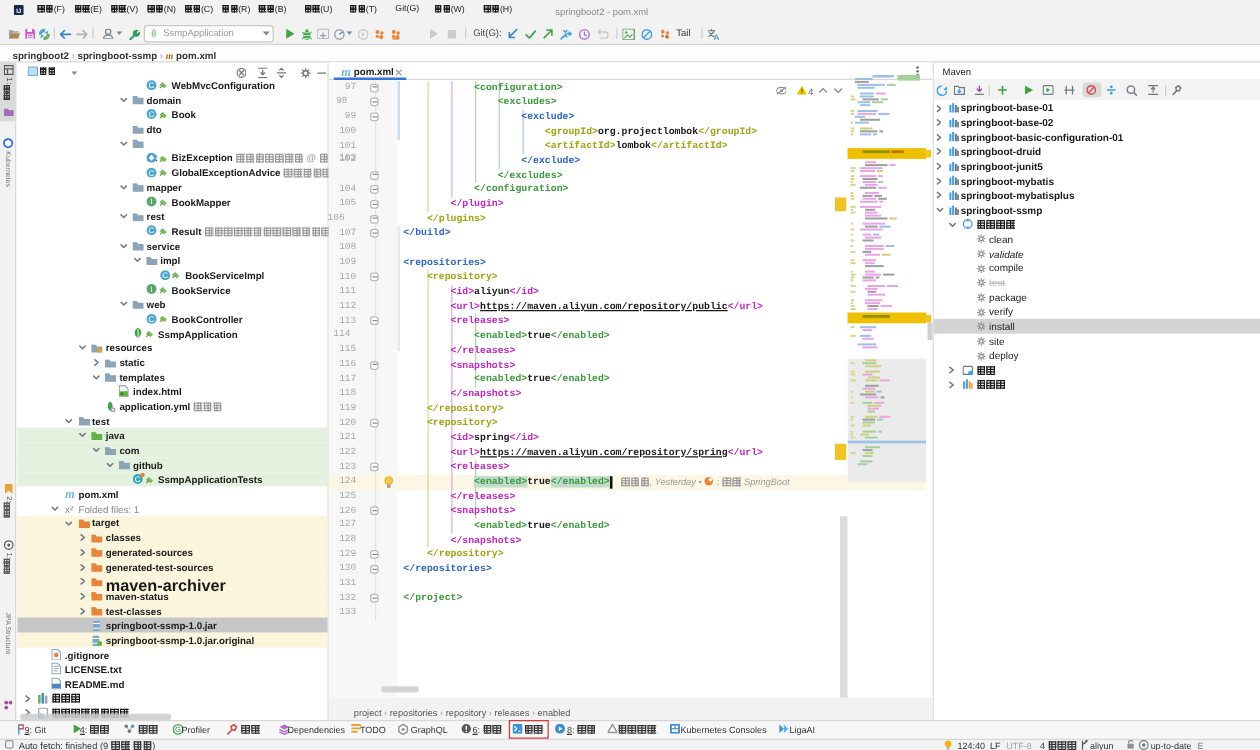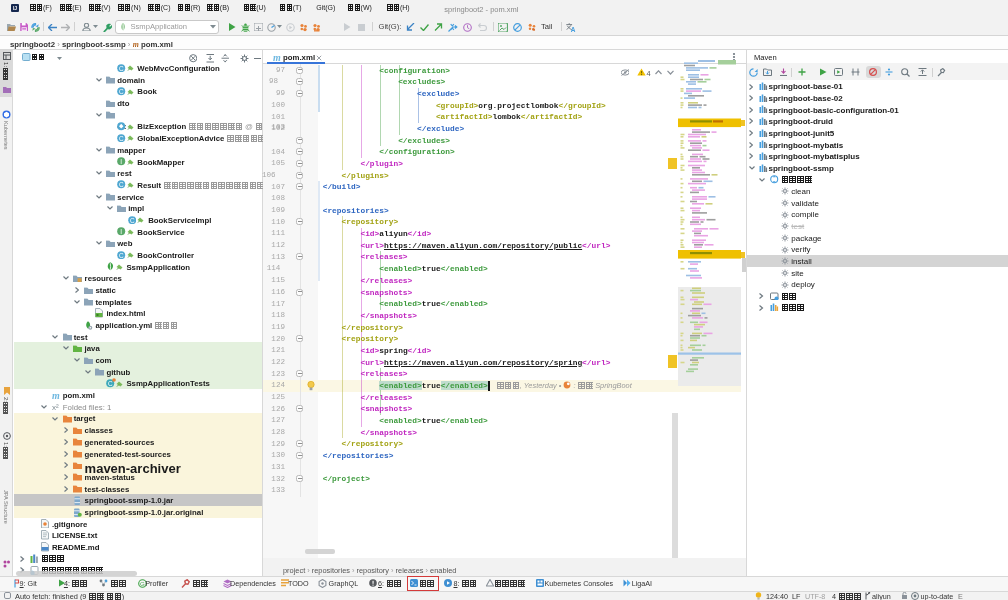--- a/index.html
+++ b/index.html
@@ -1082,21 +1082,21 @@
 <div class="a" style="left:781px;top:175.5px;font-size:8px;color:#1a1a1a"><span class="cj"></span><span class="cj"></span><span class="cj"></span><span class="cj"></span></div>
 <svg class="a" style="left:780.6px;top:187.35000000000002px;" width="8" height="8" viewBox="0 0 8 8">
     <circle cx="4" cy="4" r="1.5" fill="none" stroke="#8a9199" stroke-width="1"></circle>
     <path d="M4 0.5 v1.5 M4 6 v1.5 M0.5 4 h1.5 M6 4 h1.5 M1.5 1.5 l1.1 1.1 M5.4 5.4 l1.1 1.1 M1.5 6.5 l1.1-1.1 M5.4 2.6 l1.1-1.1" stroke="#8a9199" stroke-width=".9"></path>
   </svg>
 <div class="a" style="left:791.3px;top:187.15000000000003px;font-size:8px;color:#1a1a1a;">clean</div>
 <svg class="a" style="left:780.6px;top:199.0px;" width="8" height="8" viewBox="0 0 8 8">
     <circle cx="4" cy="4" r="1.5" fill="none" stroke="#8a9199" stroke-width="1"></circle>
     <path d="M4 0.5 v1.5 M4 6 v1.5 M0.5 4 h1.5 M6 4 h1.5 M1.5 1.5 l1.1 1.1 M5.4 5.4 l1.1 1.1 M1.5 6.5 l1.1-1.1 M5.4 2.6 l1.1-1.1" stroke="#8a9199" stroke-width=".9"></path>
   </svg>
-<div class="a" style="left:791.3px;top:198.8px;font-size:8px;color:#1a1a1a;">validate</div>
+<div class="a" style="left:791.3px;top:198.8px;font-size:8px;color:#1a1a1a;font-style:italic;">validate</div>
 <svg class="a" style="left:780.6px;top:210.65px;" width="8" height="8" viewBox="0 0 8 8">
     <circle cx="4" cy="4" r="1.5" fill="none" stroke="#8a9199" stroke-width="1"></circle>
     <path d="M4 0.5 v1.5 M4 6 v1.5 M0.5 4 h1.5 M6 4 h1.5 M1.5 1.5 l1.1 1.1 M5.4 5.4 l1.1 1.1 M1.5 6.5 l1.1-1.1 M5.4 2.6 l1.1-1.1" stroke="#8a9199" stroke-width=".9"></path>
   </svg>
 <div class="a" style="left:791.3px;top:210.45000000000002px;font-size:8px;color:#1a1a1a;">compile</div>
 <svg class="a" style="left:780.6px;top:222.3px;" width="8" height="8" viewBox="0 0 8 8">
     <circle cx="4" cy="4" r="1.5" fill="none" stroke="#8a9199" stroke-width="1"></circle>
     <path d="M4 0.5 v1.5 M4 6 v1.5 M0.5 4 h1.5 M6 4 h1.5 M1.5 1.5 l1.1 1.1 M5.4 5.4 l1.1 1.1 M1.5 6.5 l1.1-1.1 M5.4 2.6 l1.1-1.1" stroke="#8a9199" stroke-width=".9"></path>
   </svg>
 <div class="a" style="left:791.3px;top:222.10000000000002px;font-size:8px;color:#b9b9b9;text-decoration:line-through;">test</div>

